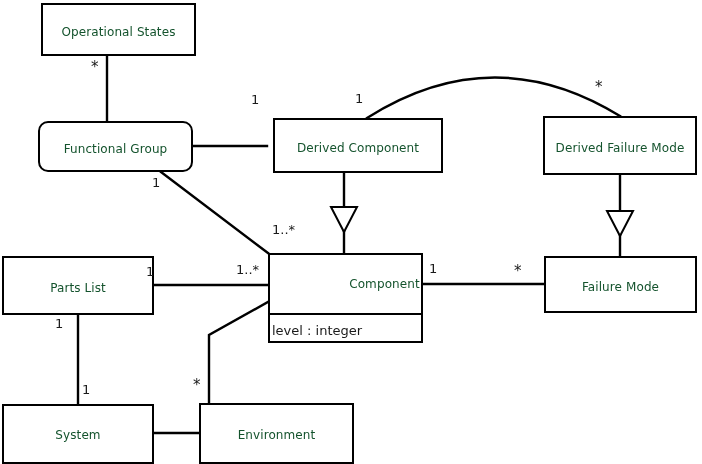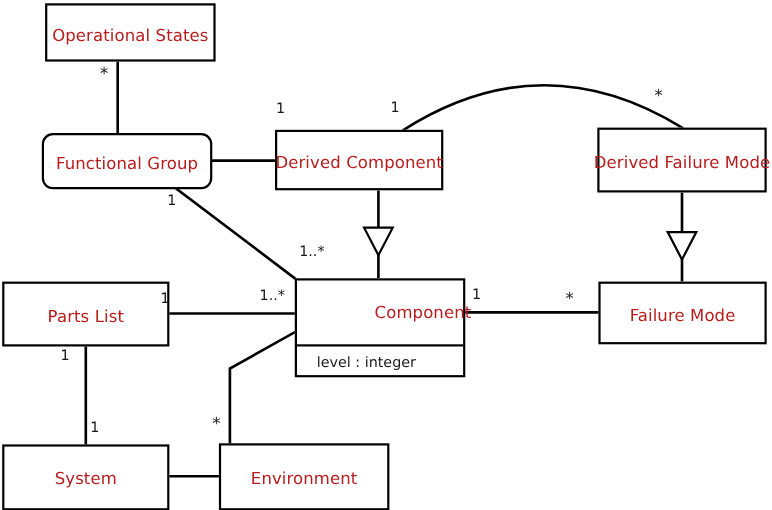--- a/index.html
+++ b/index.html
@@ -30,32 +30,32 @@
     border: 2px solid #000000;
     background: #ffffff;
     z-index: 3;
   }
   .uml-name-compartment {
     display: flex;
     align-items: center;
     justify-content: center;
     box-sizing: border-box;
     width: 100%;
-    font-size: 15px;
-    color: #b91c1c;
+    font-size: 12px;
+    color: #14532d;
     letter-spacing: 0.1px;
     white-space: nowrap;
   }
   .uml-attr-compartment {
     box-sizing: border-box;
     width: 100%;
     border-top: 2px solid #000000;
     display: flex;
     align-items: center;
-    padding-left: 18px;
+    padding-left: 2px;
     font-size: 13px;
     color: #1a1a1a;
     white-space: nowrap;
   }
   .multiplicity {
     position: absolute;
     font-size: 13px;
     color: #1a1a1a;
     line-height: 1;
     white-space: nowrap;
@@ -96,21 +96,21 @@
   </svg>
 
   <div class="uml-class" style="left:41px; top:3px; width:155px; height:53px;">
     <div class="uml-name-compartment" style="height:53px;">Operational States</div>
   </div>
 
   <div class="uml-class" style="left:38px; top:121px; width:155px; height:51px;border-radius:10px;">
     <div class="uml-name-compartment" style="height:51px;">Functional Group</div>
   </div>
 
-  <div class="uml-class" style="left:250px; top:118px; width:153px; height:55px;">
+  <div class="uml-class" style="left:273px; top:118px; width:170px; height:55px;">
     <div class="uml-name-compartment" style="height:55px;">Derived Component</div>
   </div>
 
   <div class="uml-class" style="left:543px; top:116px; width:154px; height:59px;">
     <div class="uml-name-compartment" style="height:59px;">Derived Failure Mode</div>
   </div>
 
   <div class="uml-class" style="left:2px; top:256px; width:152px; height:59px;">
     <div class="uml-name-compartment" style="height:59px;">Parts List</div>
   </div>

